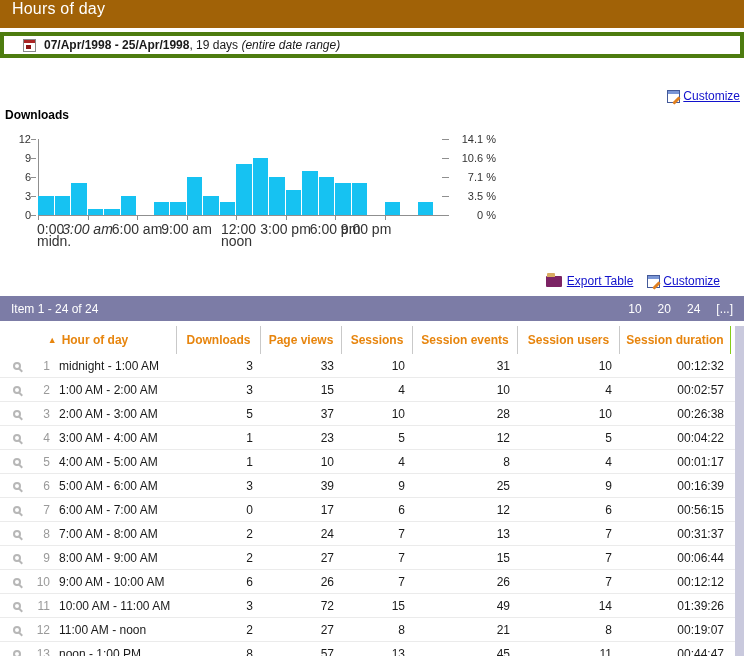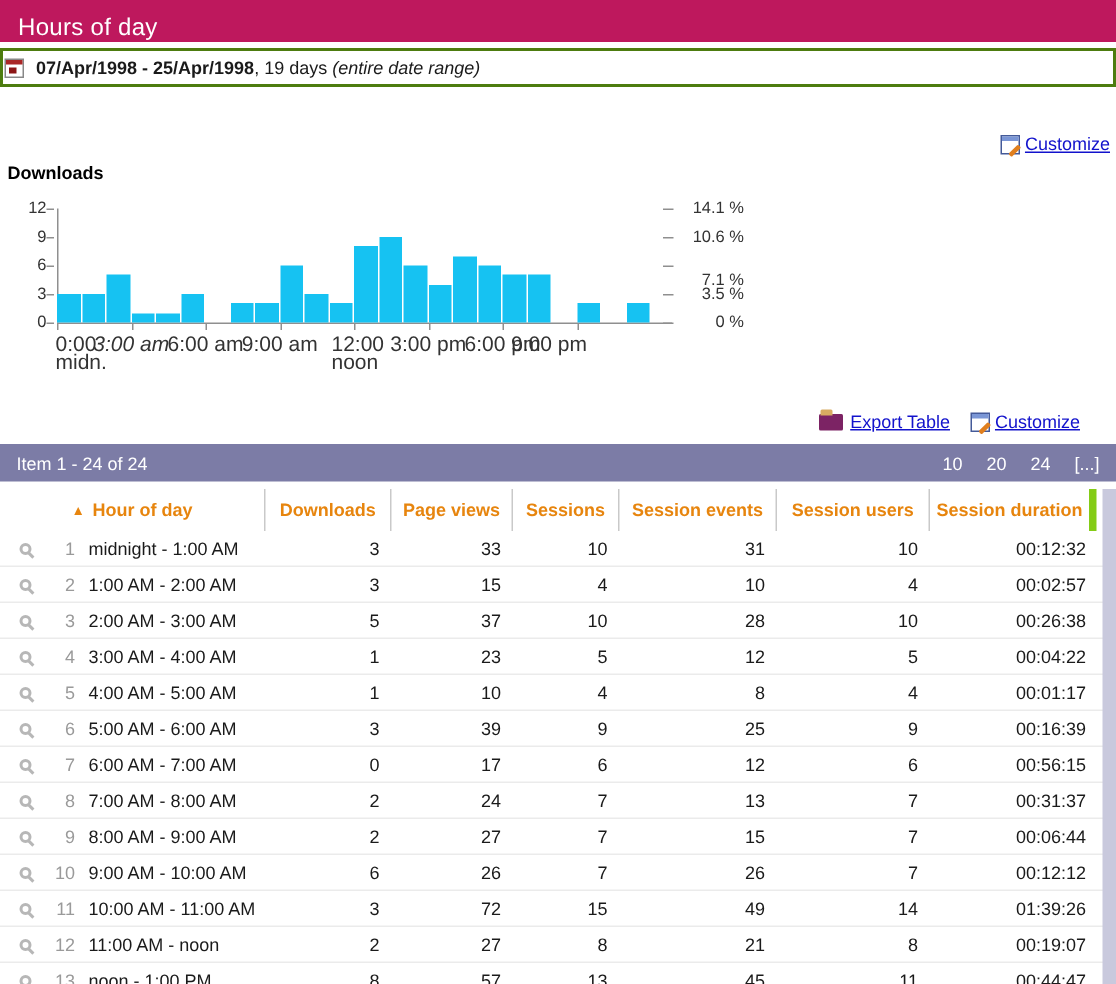--- a/index.html
+++ b/index.html
@@ -4,30 +4,30 @@
 <style>
   * { margin:0; padding:0; box-sizing:border-box; }
   html,body { background:#fff; }
   body {
     width:744px; height:656px; overflow:hidden; position:relative;
     font-family:"Liberation Sans","DejaVu Sans",sans-serif;
     color:#1a1a1a;
   }
   
   .titlebar {
-    height:28px; background:#be185d; color:#fff;
-    display:flex; align-items:flex-end; justify-content:space-between;
+    height:28px; background:#a16207; color:#fff;
+    display:flex; align-items:flex-start; justify-content:space-between;
     padding:0 8px 0 12px;
   }
   .titlebar .title { font-size:16px; font-weight:400; letter-spacing:.2px; }
   .titlebar a.cfg { color:#f2f2ff; font-size:12px; text-decoration:underline; cursor:pointer; }
   
   .datebar {
-    margin-top:4px; height:26px; border:2px solid #4d7c0f;
-    display:flex; align-items:center; padding:0 1px; font-size:12px; background:#fff;
+    margin-top:4px; height:26px; border:4px solid #4d7c0f;
+    display:flex; align-items:center; padding:0 19px; font-size:12px; background:#fff;
   }
   .cal-icon { width:13px; height:13px; border:1px solid #888; position:relative; margin-right:8px; background:#fff; flex:0 0 auto; }
   .cal-icon::before { content:""; position:absolute; left:0; top:0; right:0; height:3px; background:#aa2626; }
   .cal-icon::after { content:""; position:absolute; left:2px; top:5px; width:5px; height:4px; background:#8c1515; }
   .datebar b { font-weight:700; }
   .datebar .note { font-style:italic; }
   
   a.blue { color:#1212cc; text-decoration:underline; font-size:12px; cursor:pointer; display:inline-flex; align-items:center; }
   .cust-icon { width:13px; height:13px; border:1px solid #445a99; position:relative; background:#fff; margin-right:3px; display:inline-block; }
   .cust-icon::before { content:""; position:absolute; left:0; top:0; right:0; height:3px; background:#7a96d6; }
@@ -54,21 +54,21 @@
     display:flex; align-items:center; justify-content:space-between;
     padding:0 11px; font-size:12px;
   }
   .itembar .sizes { display:flex; gap:16px; }
   .itembar .sizes span { cursor:pointer; }
   
   .table { margin-top:5px; position:relative; }
   .thead { display:flex; height:28px; align-items:center; font-size:12px; font-weight:700; color:#e7850e; }
   .thead .hc { text-align:center; height:100%; display:flex; align-items:center; justify-content:center; }
   .thead .hc.sep { border-left:1px solid #c9c9c9; }
-  .thead .hc.sepr { border-right:5px solid #84cc16;text-align:right; }
+  .thead .hc.sepr { border-right:1px solid #84cc16;text-align:right; }
   .c-hourgrp { width:176px; }
   .w0 { width:84px; } .w1 { width:81px; } .w2 { width:71px; }
   .w3 { width:105px; } .w4 { width:102px; } .w5 { width:112px; }
   .sort-tri { font-size:9px; margin-right:5px; color:#e7850e; }
   .tbody { }
   .trow { display:flex; height:24px; align-items:center; border-bottom:1px solid #ebebeb; font-size:12px; color:#1a1a1a; }
   .c-zoom { width:34px; display:flex; justify-content:center; }
   .zoom-glyph { width:8px; height:8px; border:2px solid #b7b7b7; border-radius:50%; position:relative; display:block; }
   .zoom-glyph::after { content:""; position:absolute; width:5px; height:2px; background:#b7b7b7; right:-4px; bottom:-3px; transform:rotate(45deg); }
   .c-num { width:16px; text-align:right; color:#9a9a9a; }
@@ -104,21 +104,21 @@
     <div class="dash" style="left: 31px; top: 7px; width: 5px;"></div>
     <div class="dash" style="left: 442px; top: 7px; width: 7px;"></div>
     <div class="pctlab" style="left: 452px; top: 1px;">14.1 %</div>
     <div class="ylab" style="top: 20px;">9</div>
     <div class="dash" style="left: 31px; top: 26px; width: 5px;"></div>
     <div class="dash" style="left: 442px; top: 26px; width: 7px;"></div>
     <div class="pctlab" style="left: 452px; top: 20px;">10.6 %</div>
     <div class="ylab" style="top: 39px;">6</div>
     <div class="dash" style="left: 31px; top: 45px; width: 5px;"></div>
     <div class="dash" style="left: 442px; top: 45px; width: 7px;"></div>
-    <div class="pctlab" style="left: 452px; top: 39px; margin-top: 10px;">7.1 %</div>
+    <div class="pctlab" style="left: 452px; top: 39px;">7.1 %</div>
     <div class="ylab" style="top: 58px;">3</div>
     <div class="dash" style="left: 31px; top: 64px; width: 5px;"></div>
     <div class="dash" style="left: 442px; top: 64px; width: 7px;"></div>
     <div class="pctlab" style="left: 452px; top: 58px;">3.5 %</div>
     <div class="ylab" style="top: 77px;">0</div>
     <div class="dash" style="left: 31px; top: 83px; width: 5px;"></div>
     <div class="dash" style="left: 442px; top: 83px; width: 7px;"></div>
     <div class="pctlab" style="left: 452px; top: 77px;">0 %</div>
     <div class="bar" style="left: 38px; top: 64px; width: 15.5px; height: 19px; background: rgb(22, 194, 242);"></div>
     <div class="bar" style="left: 54.5px; top: 64px; width: 15.5px; height: 19px; background: rgb(22, 194, 242);"></div>

